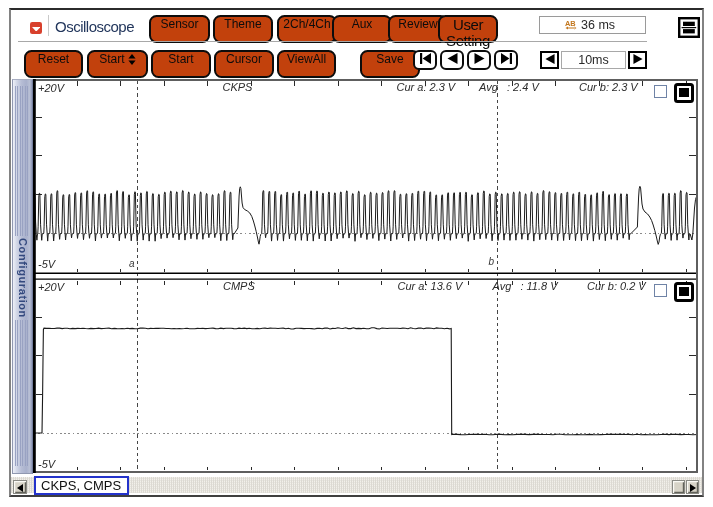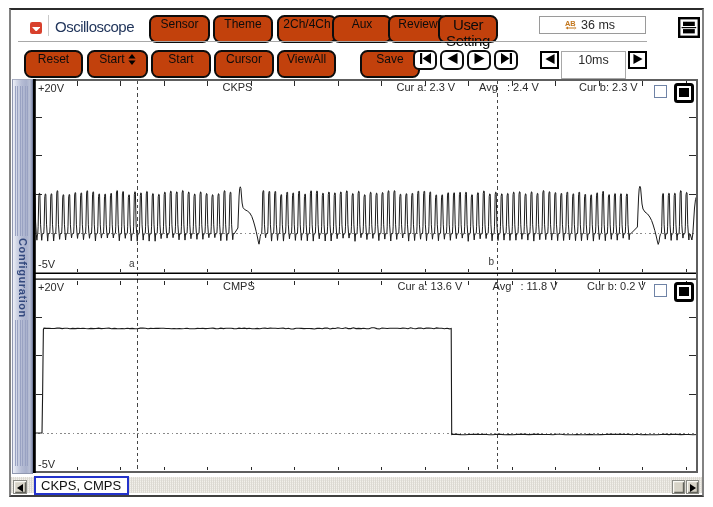--- a/index.html
+++ b/index.html
@@ -1,20 +1,20 @@
 <!DOCTYPE html>
 <html><head><meta charset="utf-8"><style>
 * { margin:0; padding:0; box-sizing:border-box; }
 html,body { width:713px; height:507px; background:#fff; font-family:"Liberation Sans",sans-serif; position:relative; overflow:hidden; }
 .abs { position:absolute; }
 #frame { position:absolute; left:9px; top:8px; width:695px; height:489px; border:2px solid #828282; border-top-color:#2b2b2b; border-bottom-color:#3f3f3f; background:#fff; }
 .btn { position:absolute; height:28px; border:2px solid #0c0c0c; border-radius:7.5px; background:#c2410c; font-size:12px; color:#0c0c0c; text-align:center; line-height:15.5px; }
 .nbtn { position:absolute; height:20px; width:24px; border:2px solid #0c0c0c; border-radius:6px; background:#fff; text-align:center; line-height:13px; }
 .sqbtn { position:absolute; width:19px; height:18px; border:2.6px solid #000; background:#fff; text-align:center; line-height:11px; }
-.ctext { position:absolute; font-size:11px; color:#2b2b2b; white-space:pre; }
+.ctext { position:absolute; font-size:11px; color:#2b2b2b; white-space:pre;font-style:italic; }
 .b3d { position:absolute; background:#d7d3c7; border:1px solid #8a8a84; box-shadow: inset 1.2px 1.2px 0 #fbfaf5, inset -1.2px -1.2px 0 #62625a; text-align:center; }
 </style></head><body>
 <div id="frame"></div>
 
 <div class="abs" style="left:30px;top:22px;width:11.5px;height:11.5px;background:#d8402d;border-radius:2.2px"></div>
 <svg class="abs" style="left:31.6px;top:26.8px" width="8.4" height="4.6" viewBox="0 0 8.4 4.6">
     <path d="M0 0 H8.4 L4.2 4.6 Z" fill="#fff"></path>
   </svg>
 <div class="abs" style="left:48px;top:15px;width:1px;height:21px;background:#c9c9c9"></div>
 <div class="abs" style="left:55px;top:18.3px;font-size:15px;font-weight:normal;color:#22365c;letter-spacing:-0.5px">Oscilloscope</div>
@@ -57,21 +57,21 @@
 <div class="nbtn" style="left:467px;top:50px"><svg width="11" height="11" viewBox="0 0 11 11">
       <path d="M0.5 0 L10.5 5.5 L0.5 11 Z" fill="#000"></path>
     </svg></div>
 <div class="nbtn" style="left:494px;top:50px"><svg width="13" height="11" viewBox="0 0 13 11">
       <path d="M1 0 L9.4 5.5 L1 11 Z" fill="#000"></path>
       <rect x="9.8" y="0" width="2.2" height="11" fill="#000"></rect>
     </svg></div>
 <div class="sqbtn" style="left:540px;top:51px"><svg width="10" height="10" viewBox="0 0 11 11">
       <path d="M10.5 0 L0.5 5.5 L10.5 11 Z" fill="#000"></path>
     </svg></div>
-<div class="abs" style="left:561px;top:51px;width:65px;height:28px;border:1px solid #a8a8a8;font-size:12.5px;color:#2a2a2a;text-align:center;line-height:17px">10ms</div>
+<div class="abs" style="left:561px;top:51px;width:65px;height:18px;border:1px solid #a8a8a8;font-size:12.5px;color:#2a2a2a;text-align:center;line-height:17px">10ms</div>
 <div class="sqbtn" style="left:628px;top:51px"><svg width="10" height="10" viewBox="0 0 11 11">
       <path d="M0.5 0 L10.5 5.5 L0.5 11 Z" fill="#000"></path>
     </svg></div>
 
 <div class="abs" style="left:12px;top:79px;width:21px;height:394.5px;background:linear-gradient(to right,#eef0f7 0%,#d4d9e8 18%,#b6bdd5 45%,#a9b1cc 70%,#b9c0d5 88%,#8d96b4 100%);border:1px solid #9098b0;border-right-color:#747e9e;border-top-color:#a8aec2;"></div>
 <div class="abs" style="left:15px;top:86px;width:15px;height:150px;background:repeating-linear-gradient(90deg,#99a2c2 0,#99a2c2 1px,transparent 1px,transparent 2.5px)"></div>
 <div class="abs" style="left:15px;top:320px;width:15px;height:146px;background:repeating-linear-gradient(90deg,#99a2c2 0,#99a2c2 1px,transparent 1px,transparent 2.5px)"></div>
 <div class="abs" style="left:12.5px;top:224px;width:20px;height:107px;display:flex;align-items:center;justify-content:center">
     <span style="transform:rotate(90deg);font-size:11px;font-weight:bold;color:#33497e;white-space:nowrap;letter-spacing:0.6px">Configuration</span>
   </div>

